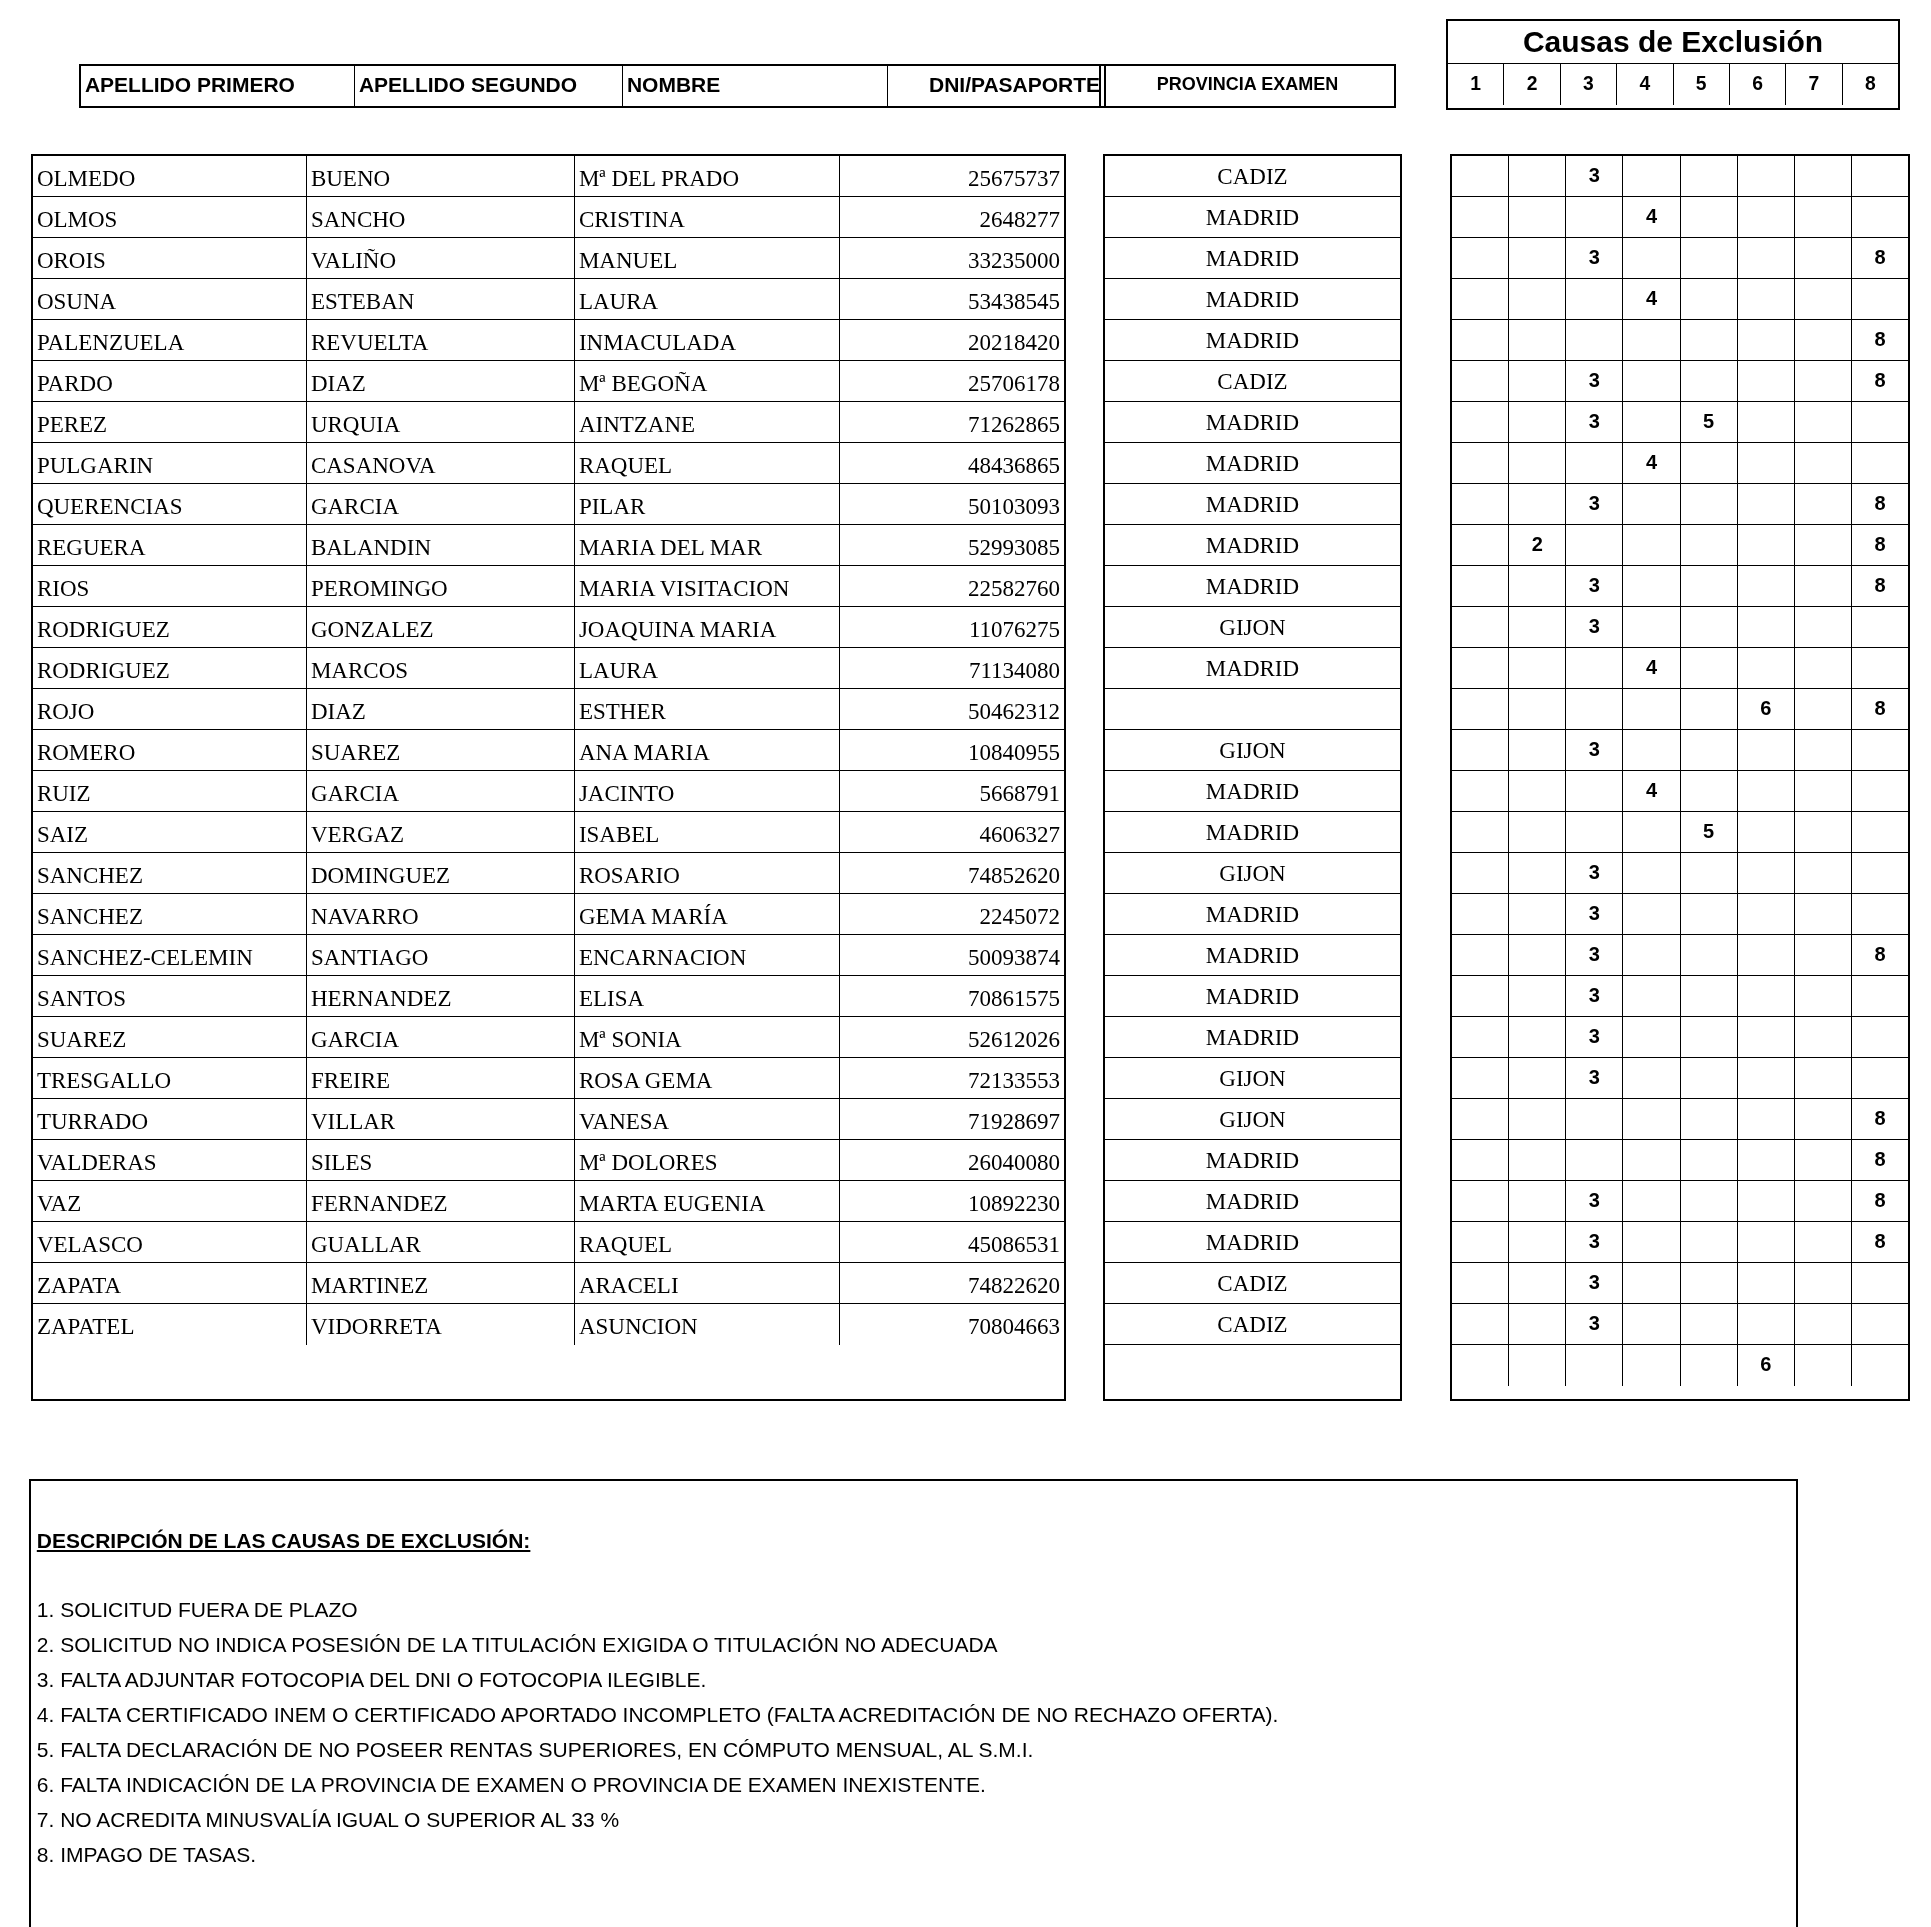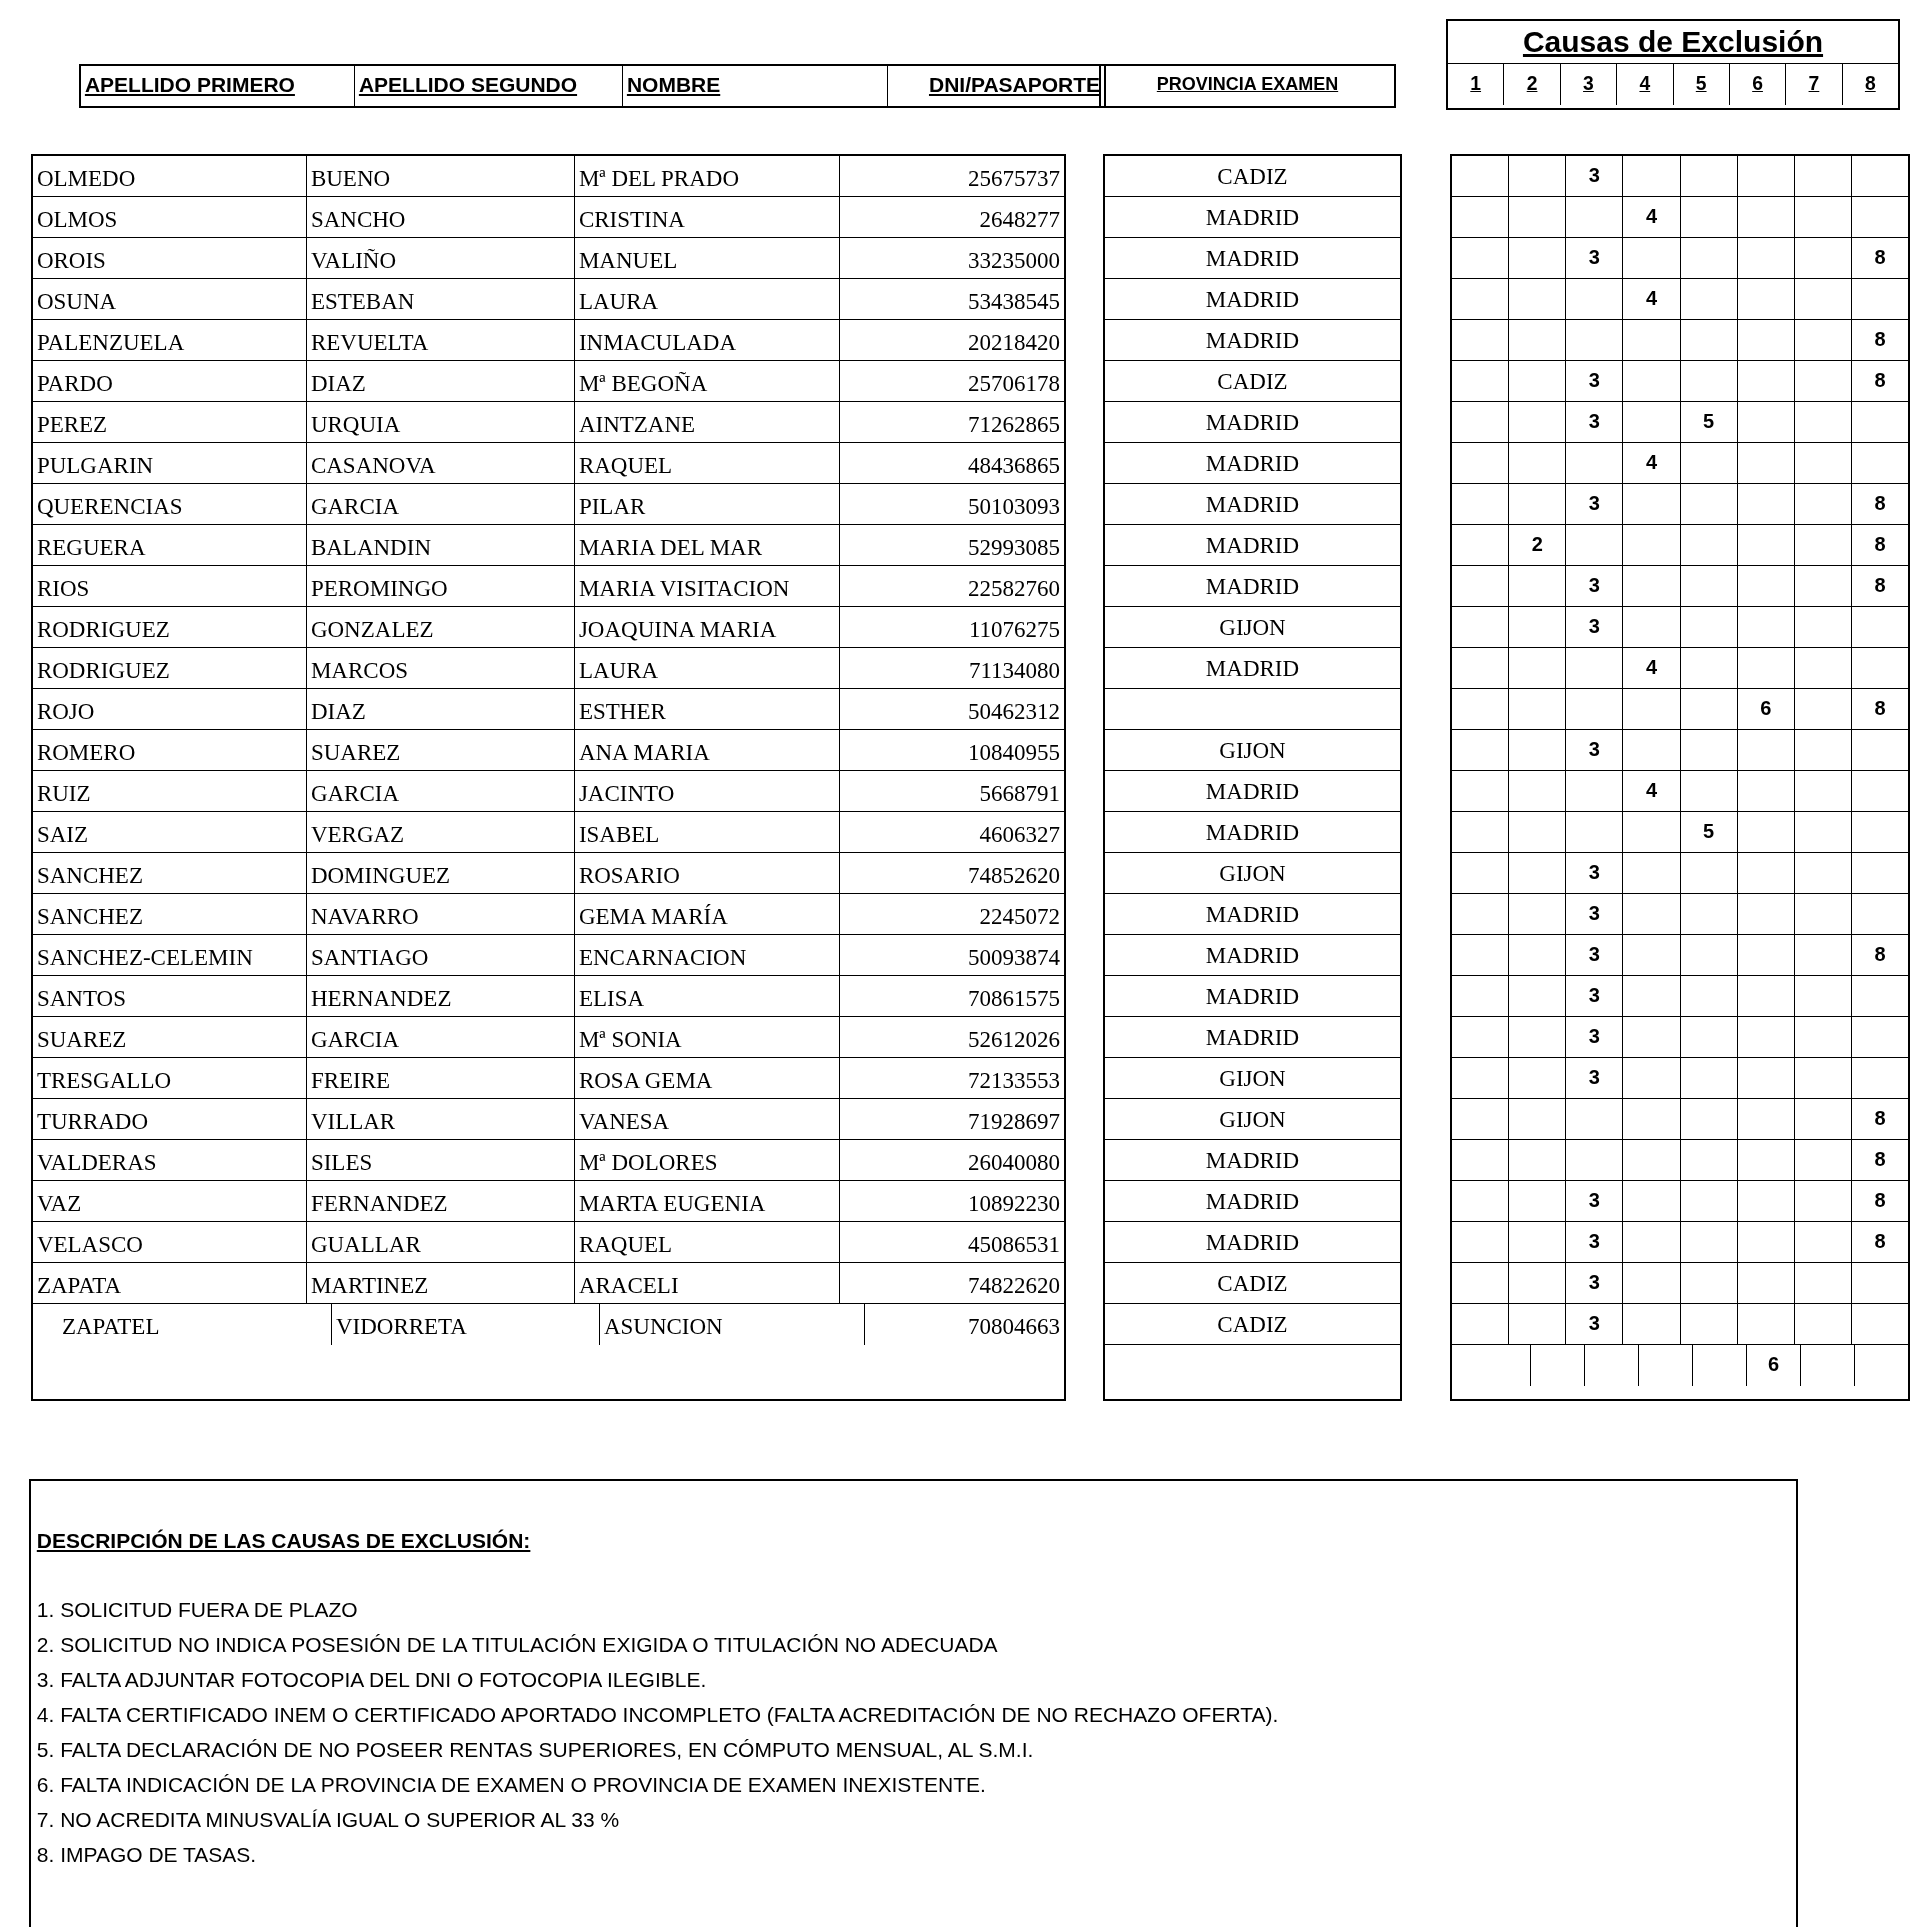--- a/index.html
+++ b/index.html
@@ -1,18 +1,18 @@
 <!DOCTYPE html>
 <html><head>
 <meta charset="utf-8">
 <style>
   html, body { margin:0; padding:0; background:#ffffff; }
   body { width:1931px; height:1927px; position:relative; overflow:hidden; color:#000; }
   .box { position:absolute; border:2.9px double #000; box-sizing:border-box; }
-  .hdr { font-family:"Liberation Sans", sans-serif; font-weight:bold;text-decoration:underline; }
+  .hdr { font-family:"Liberation Sans", sans-serif; font-weight:bold; }
   .serif { font-family:"Liberation Serif", serif; }
 
   
   #main-header { left:31px; top:64px; width:1027px; height:44px; display:flex;margin-left:48px; }
   #main-header .hc { border-right:1.9px solid #000; font-size:21px; line-height:37px; padding:0 3.9px; box-sizing:border-box; white-space:nowrap; overflow:hidden; }
   #main-header .hc:last-child { border-right:none; text-align:right; }
 
   #prov-header { left:1099px; top:64px; width:297px; height:44px; font-size:18px; line-height:37px; text-align:center; }
 
   #causes-header { left:1446px; top:19.3px; width:454px; height:91px; }
@@ -20,21 +20,21 @@
   #causes-nums { display:flex; height:41px; }
   #causes-nums .cn { flex:1; border-right:1.9px solid #000; text-align:center; font-size:19.3px; line-height:39px; }
   #causes-nums .cn:last-child { border-right:none; }
 
   
   #main-table { left:31px; top:154px; width:1035px; height:1247px; }
   #prov-table { left:1103px; top:154px; width:299px; height:1247px; }
   #causes-table { left:1450px; top:154px; width:460px; height:1247px; }
 
   .row { display:flex; height:41px; border-bottom:1.9px solid #000; box-sizing:border-box; }
-  .row:last-child { border-bottom:none;padding-left:25px; }
+  .row:last-child { border-bottom:none; }
   .cell { border-right:1.9px solid #000; box-sizing:border-box; font-size:23px; line-height:46px; padding:0 3.9px; white-space:nowrap; overflow:hidden; }
   .cell:last-child { border-right:none; }
   .c-ap1 { width:274px; } .c-ap2 { width:268px; } .c-nom { width:265px; }
   .c-dni { flex:1; text-align:right; }
   .c-prov { flex:1; text-align:center; line-height:42px; }
   .c-cz { flex:1; text-align:center; font-family:"Liberation Sans", sans-serif; font-weight:bold; font-size:20px; line-height:39px; padding:0; }
 
   
   #desc-box { left:29px; top:1479px; width:1769px; height:492px; padding:48px 5.8px 0 5.8px; font-family:"Liberation Sans", sans-serif; }
   #desc-title { font-weight:bold; font-size:21px; text-decoration:underline; margin-bottom:39px; display:block; }

